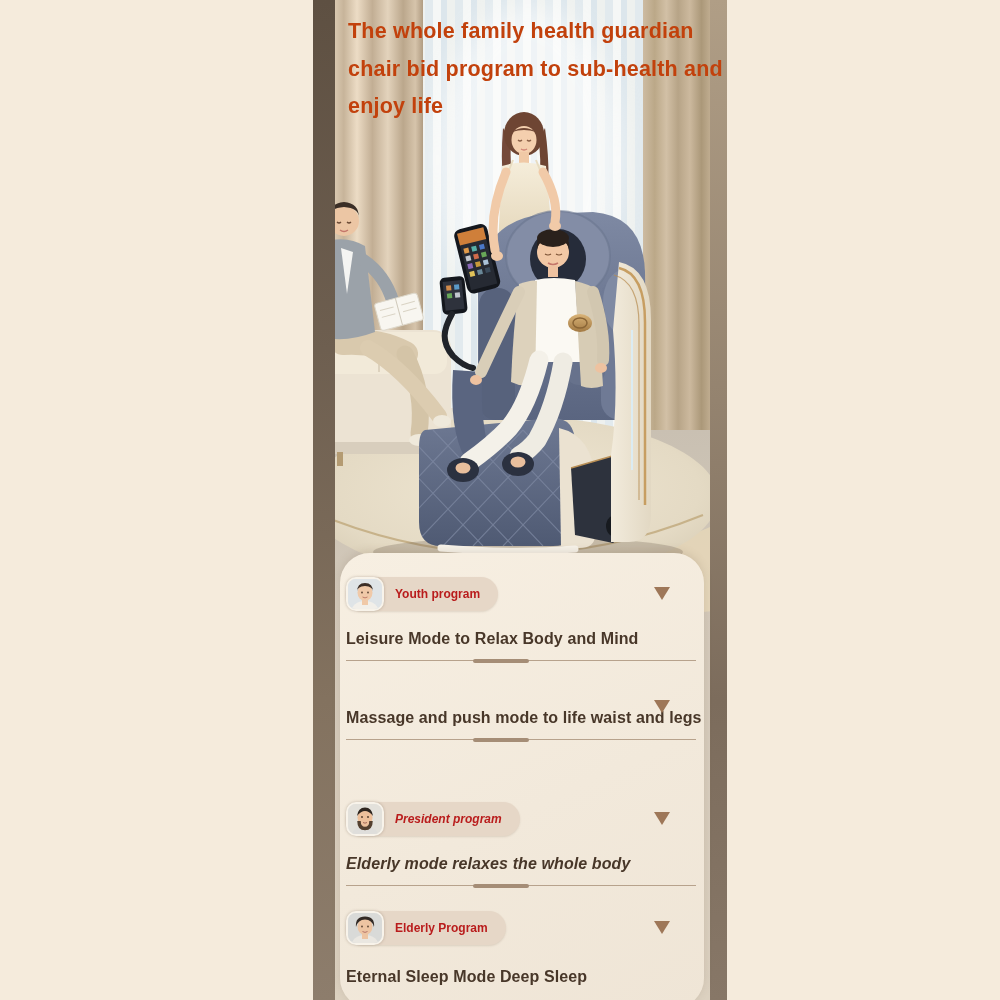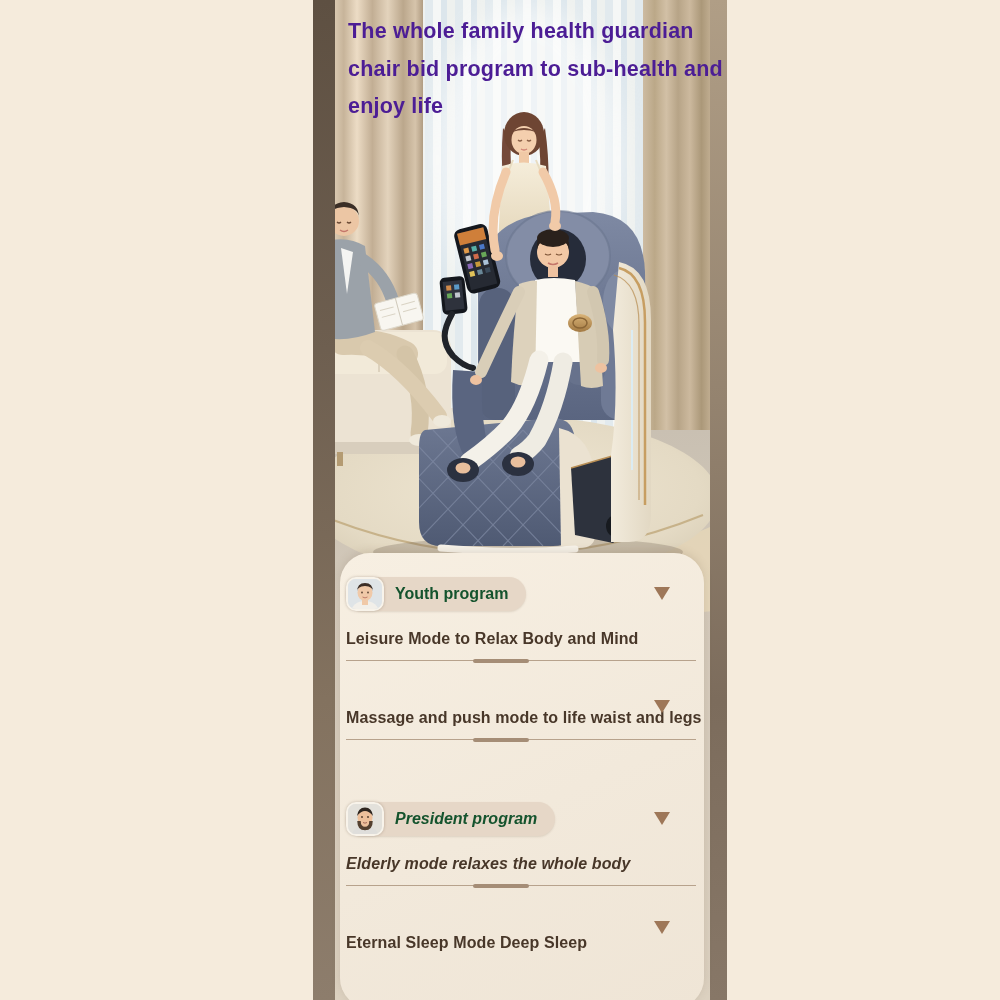--- a/index.html
+++ b/index.html
@@ -5,21 +5,21 @@
   html,body{margin:0;padding:0;}
   body{
     width:1000px;height:1000px;position:relative;overflow:hidden;
     background:#f5ebdc;
     font-family:"Liberation Sans", sans-serif;
   }
   .column{position:absolute;left:313px;top:0;width:414px;height:1000px;overflow:hidden;}
   .scene-svg{position:absolute;left:0;top:0;width:414px;height:1000px;display:block;}
   .hero-heading{
     position:absolute;left:35px;top:13px;z-index:2;
-    font-size:21.5px;line-height:37.5px;font-weight:600;color:#4c1d95;
+    font-size:21.5px;line-height:37.5px;font-weight:600;color:#c2410c;
     letter-spacing:0.2px;white-space:nowrap;
   }
   
   .panel{
     position:absolute;left:27px;top:553px;width:364px;height:455px;z-index:3;
     border-radius:30px;
     background:linear-gradient(155deg,#f7efe2 0%,#f2e9db 55%,#efe5d6 100%);
     box-shadow:0 -2px 8px rgba(120,100,80,0.18);
   }
   .program-row{position:absolute;left:6px;width:352px;}
@@ -32,21 +32,21 @@
     display:inline-flex;align-items:center;height:34px;
     background:#e6d7c7;border-radius:17px;padding:0 18px 0 0;
     box-shadow:0 1px 2px rgba(120,100,80,0.18);cursor:pointer;
   }
   .avatar{
     width:38px;height:34px;flex:0 0 38px;border-radius:10px;
     border:2px solid #f8f3ea;box-sizing:border-box;margin-right:11px;
     overflow:hidden;background:#e3e5e6;box-shadow:0 0 3px rgba(100,80,60,.35);
   }
   .avatar svg{display:block;width:100%;height:100%;}
-  .pill-label{font-size:16px;font-weight:700;color:#14532d;white-space:nowrap;}
+  .pill-label{font-size:12px;font-weight:700;color:#b91c1c;white-space:nowrap;}
   .arrow{
     position:absolute;right:28px;top:10px;width:0;height:0;cursor:pointer;
     border-left:8px solid transparent;border-right:8px solid transparent;
     border-top:13px solid #9e7758;
   }
   .desc{margin-top:19px;font-size:16px;font-weight:600;color:#483729;letter-spacing:0.1px;white-space:nowrap;}
   .program-row.r4 .desc{margin-top:23px;}
   .divider{position:relative;margin-top:12px;margin-right:2px;height:1px;background:#b7a28c;}
   .divider::after{
     content:"";position:absolute;left:calc(50% - 48px);top:-1.5px;
@@ -364,18 +364,35 @@
           </span>
           <span class="pill-label">President program</span>
         </div>
       </div>
       <span class="arrow"></span>
       <div class="desc">Elderly mode relaxes the whole body</div>
       <div class="divider"></div>
     </div>
 
     <div class="program-row r4">
+      <div class="pill-line">
+        <div class="pill">
+          <span class="avatar">
+            <svg viewBox="0 0 34 30">
+              <rect width="34" height="30" fill="#d9dad8"></rect>
+              <ellipse cx="17" cy="33" rx="14" ry="11" fill="#eae7e1"></ellipse>
+              <rect x="14" y="19" width="6" height="7" fill="#edc4a2"></rect>
+              <ellipse cx="17" cy="13.5" rx="7.5" ry="8.5" fill="#edc4a2"></ellipse>
+              <path d="M8,14 Q7,3.5 17,3.5 Q27,3.5 26,14 Q24,6.5 17,6.5 Q10,6.5 8,14 Z" fill="#332a25"></path>
+              <circle cx="14" cy="13.5" r="0.9" fill="#5b4534"></circle>
+                <circle cx="20" cy="13.5" r="0.9" fill="#5b4534"></circle>
+              <path d="M14.5,18.5 Q17,20.3 19.5,18.5" stroke="#b5756a" stroke-width="1" fill="none"></path>
+            </svg>
+          </span>
+          <span class="pill-label">Elderly Program</span>
+        </div>
+      </div>
       <span class="arrow"></span>
       <div class="desc">Eternal Sleep Mode Deep Sleep</div>
     </div>
 
   </div>
 </div>
 
 </body></html>

